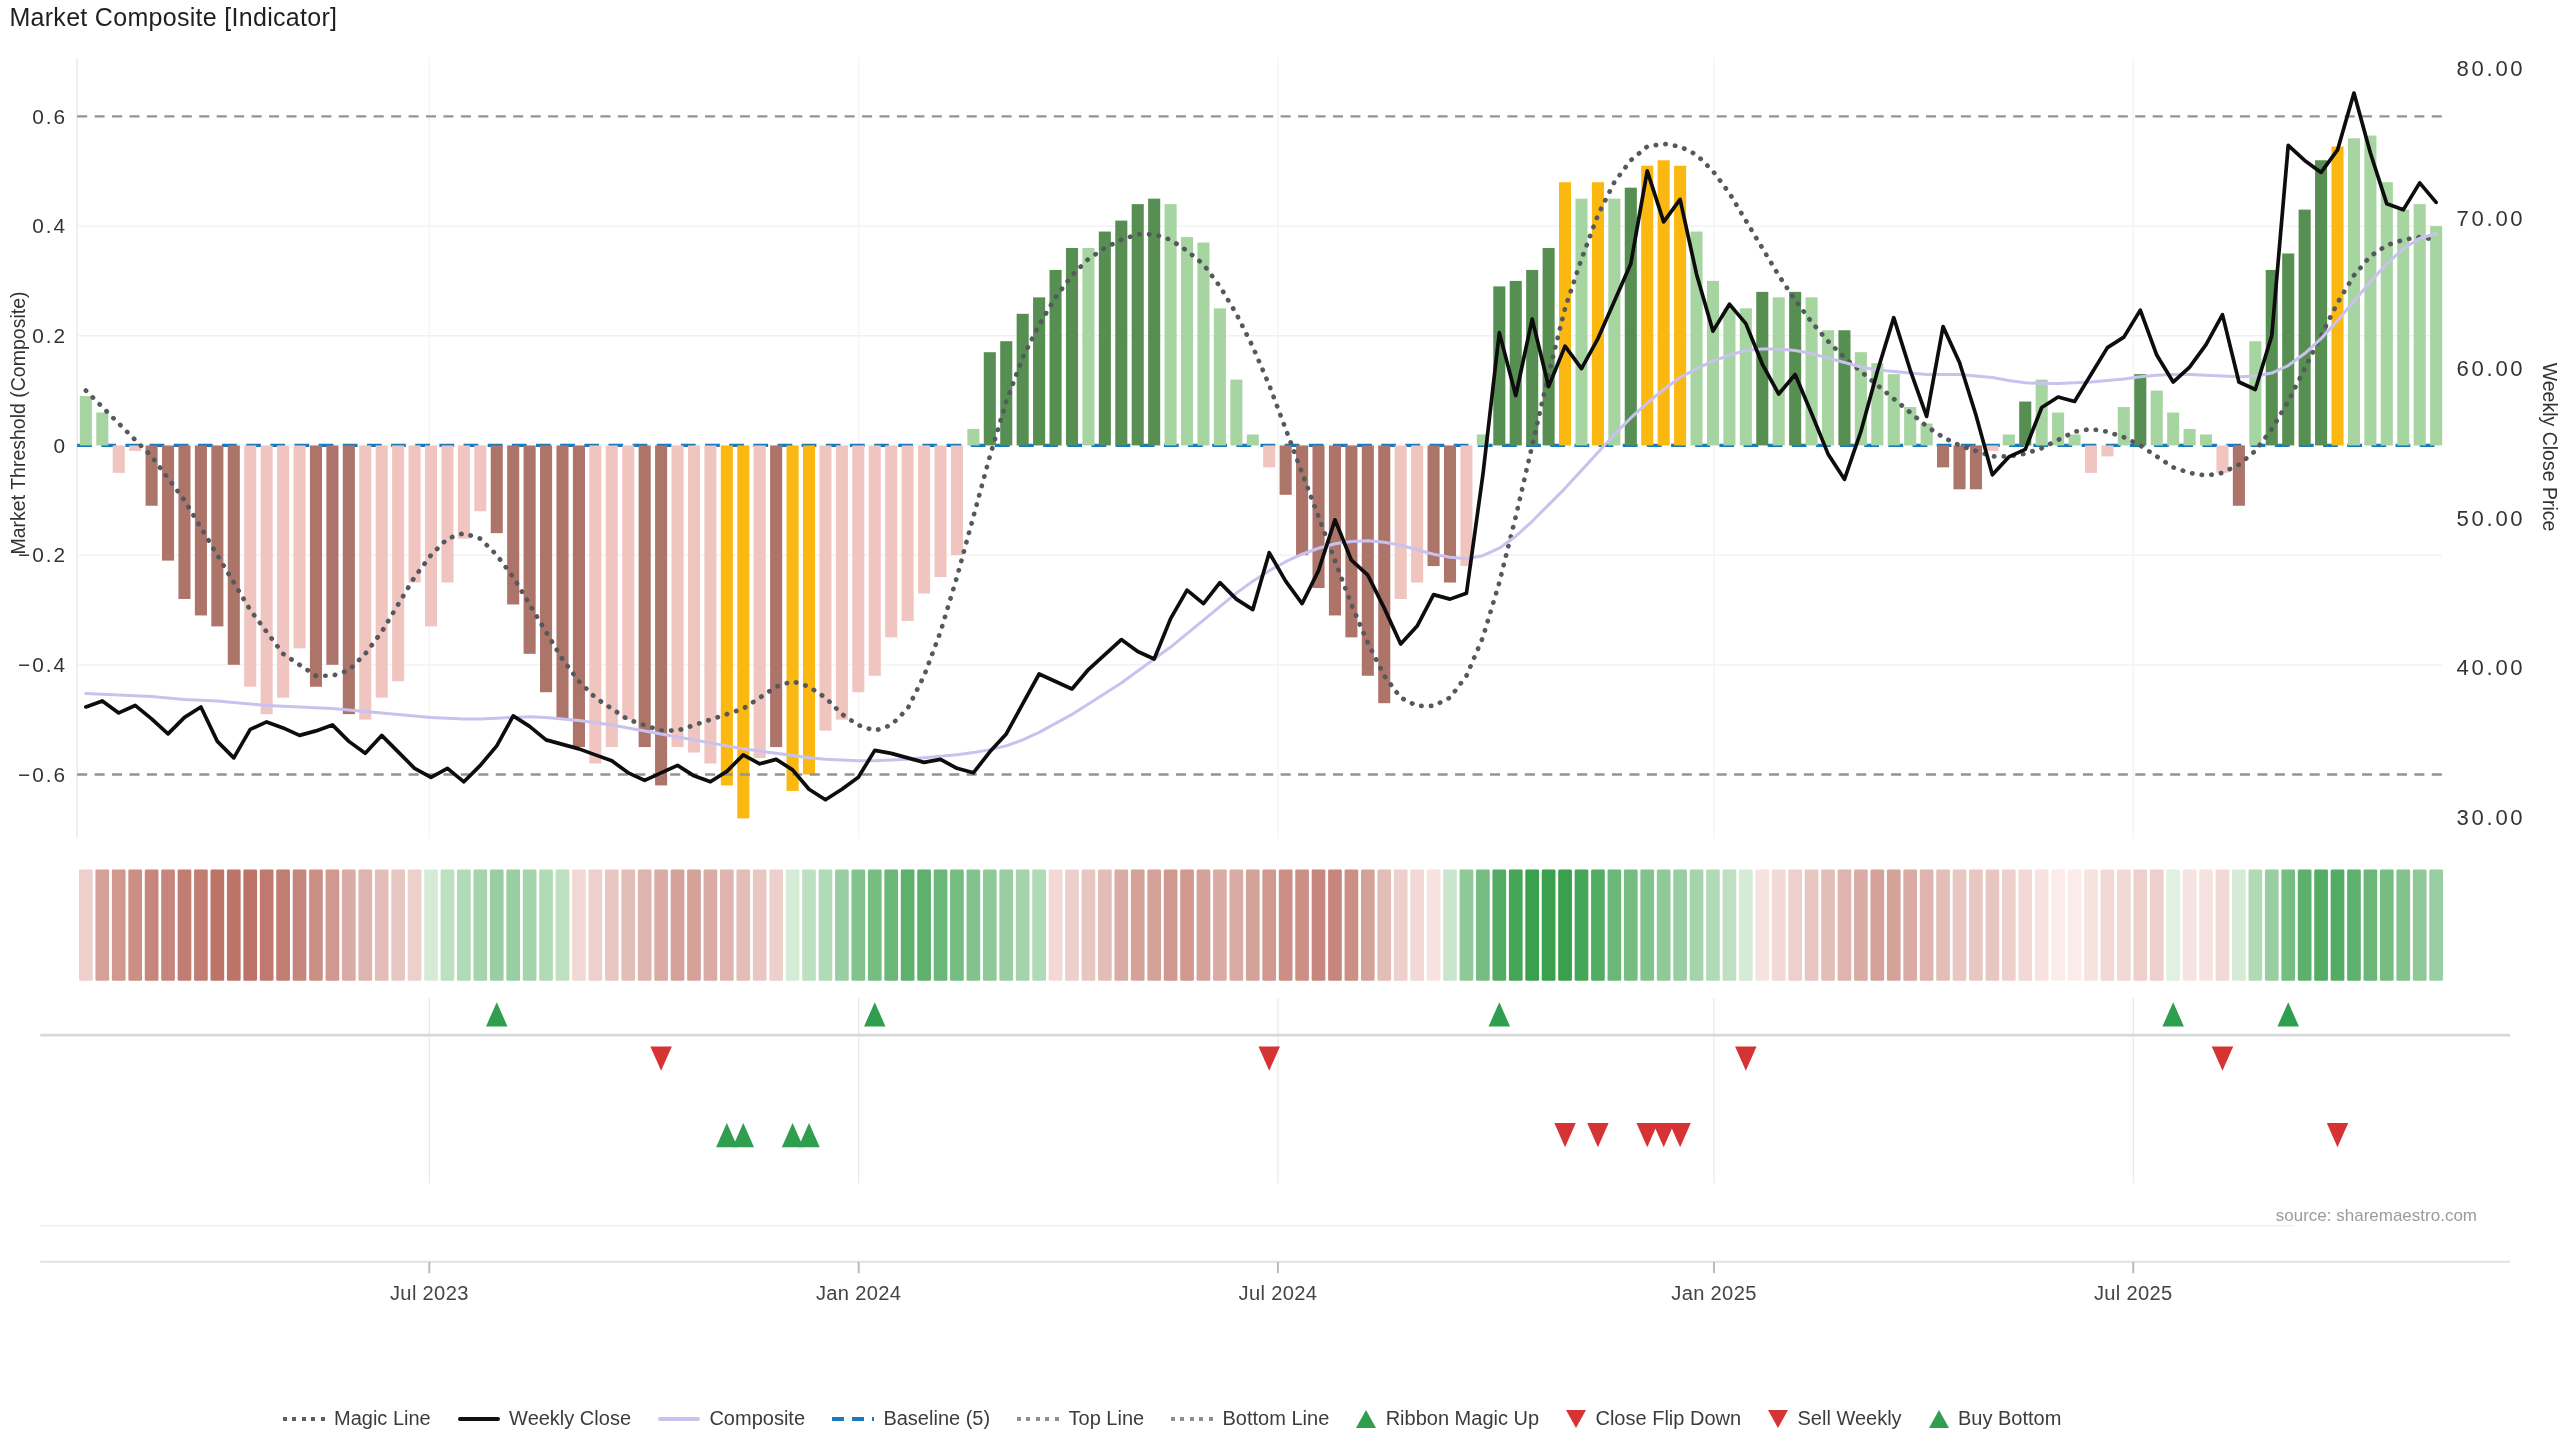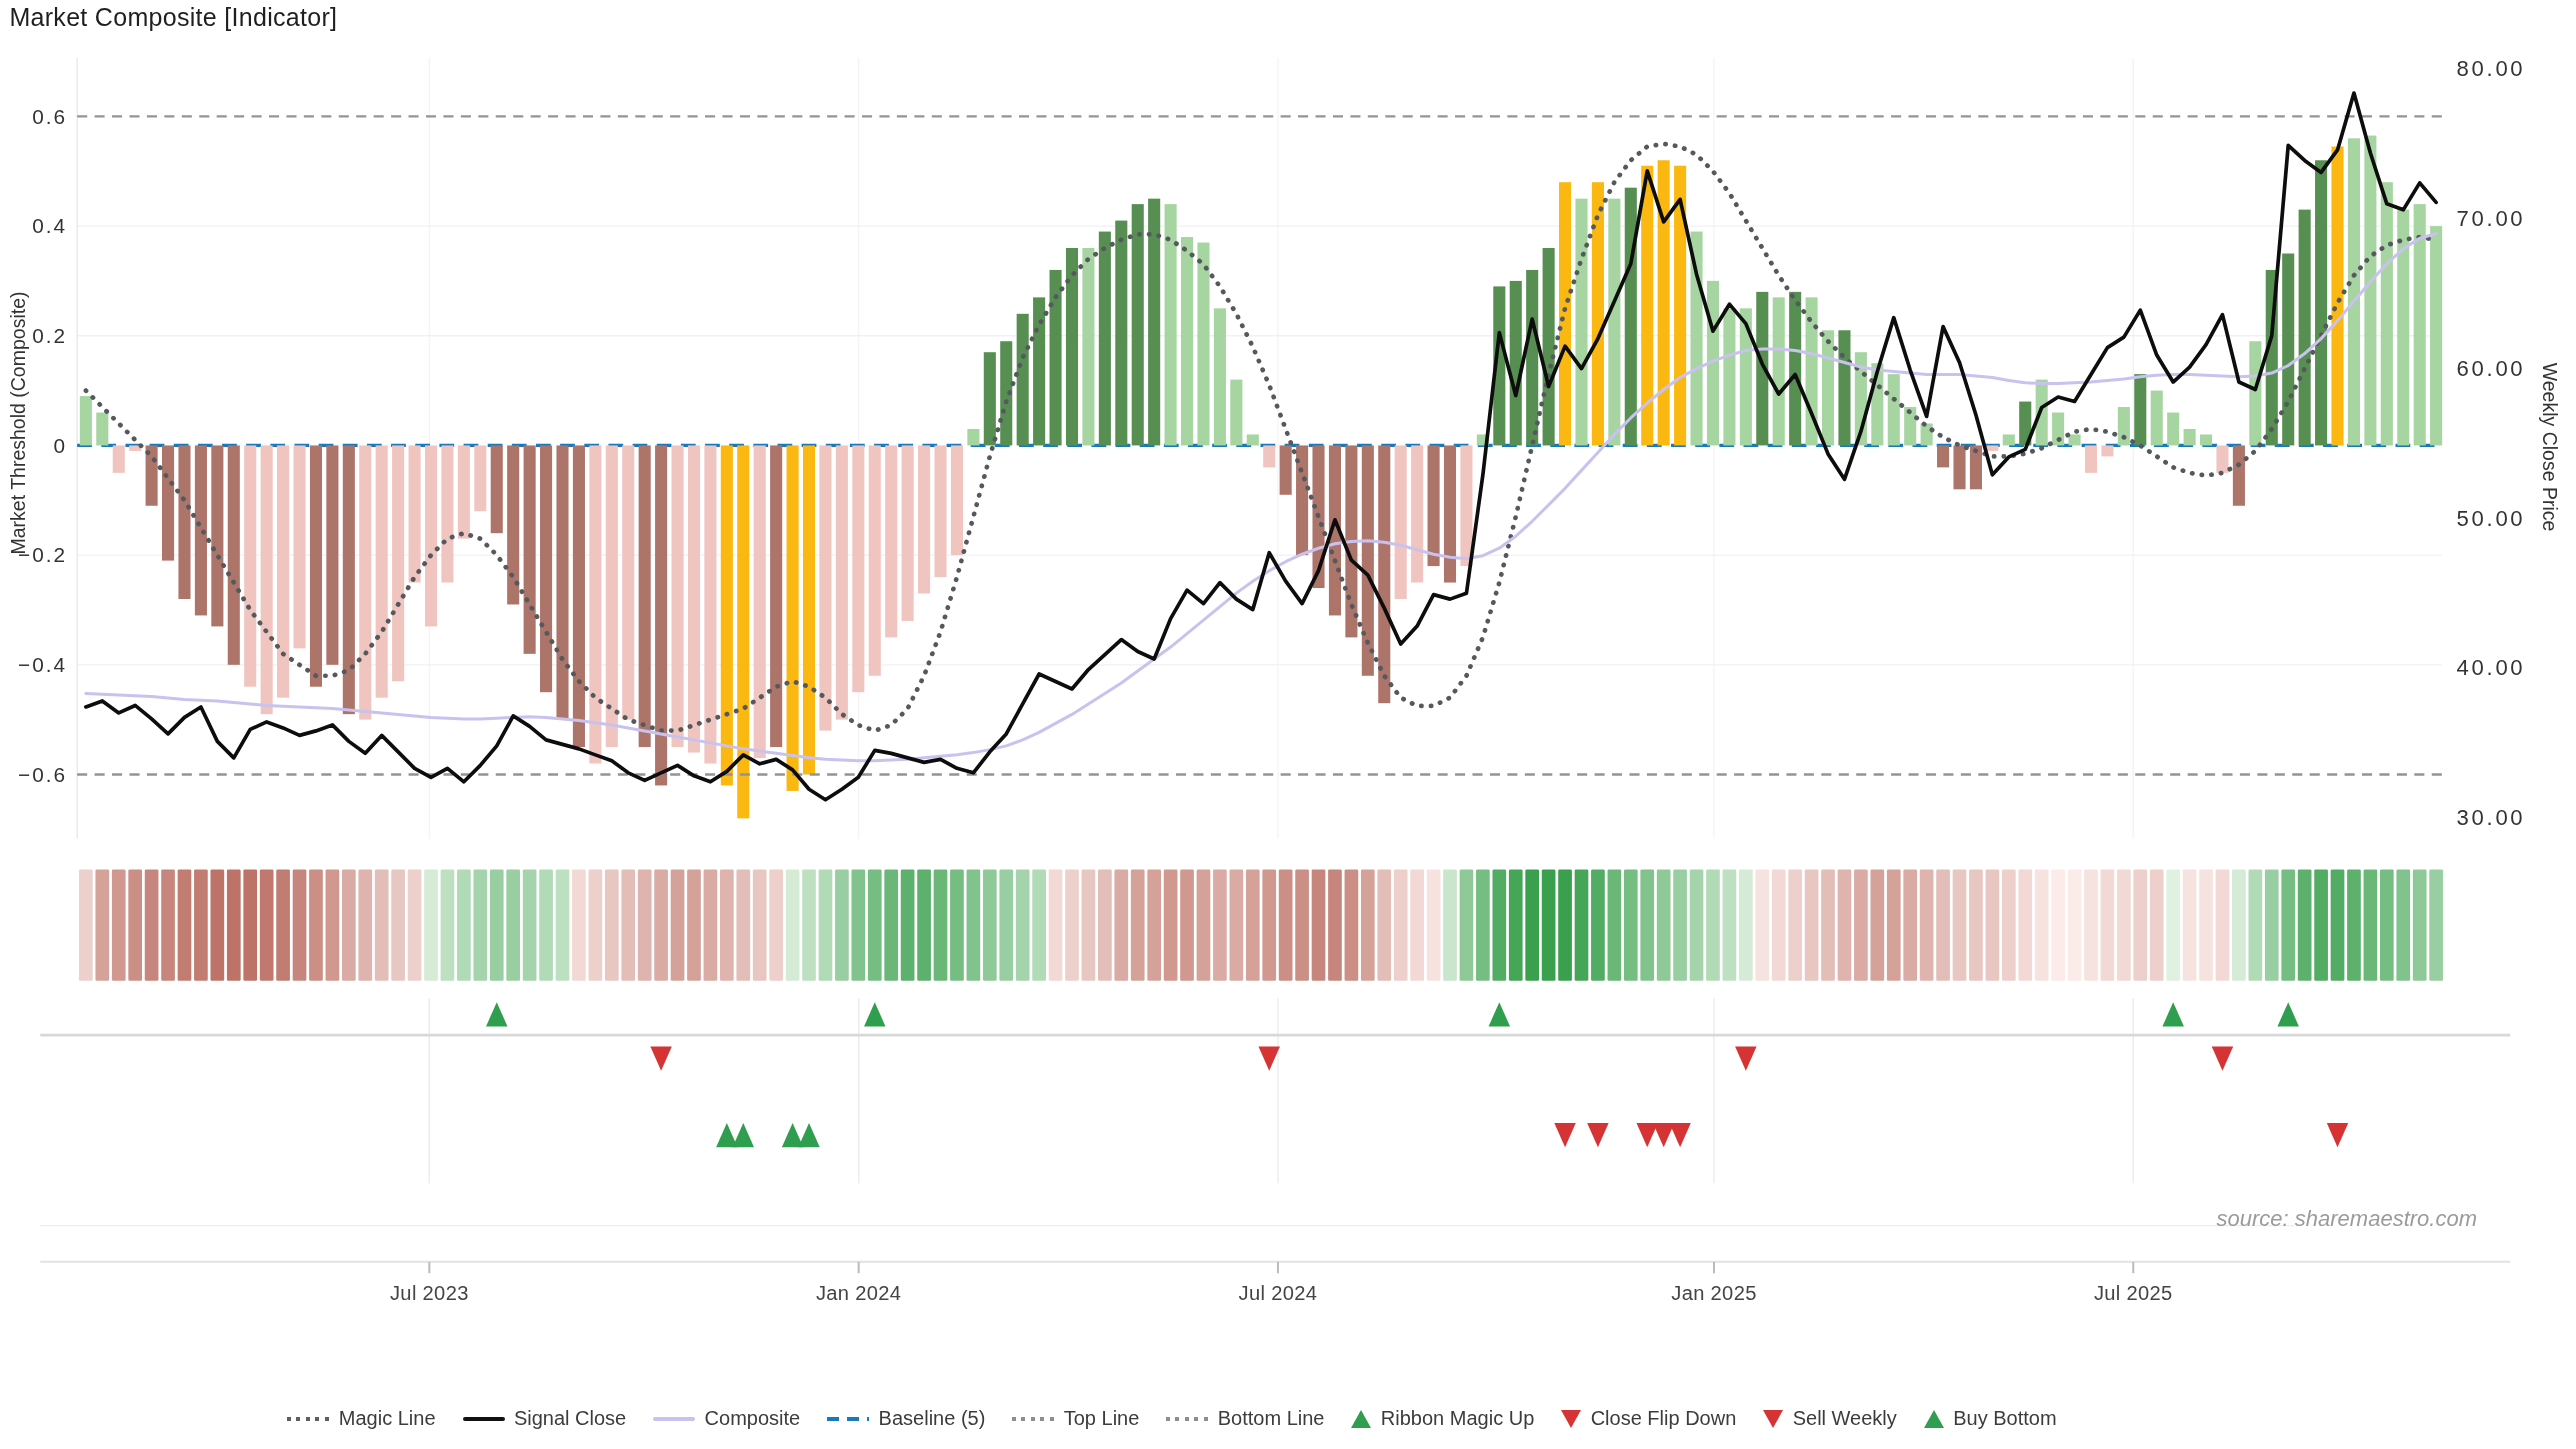--- a/index.html
+++ b/index.html
@@ -3,21 +3,21 @@
 <meta charset="utf-8">
 <style>
   html,body{margin:0;padding:0;width:2576px;height:1449px;background:#ffffff;overflow:hidden;
             font-family:"Liberation Sans","DejaVu Sans",sans-serif;}
   .abs{position:absolute;}
   #chart-title{left:9.4px;top:2.7px;font-size:25px;color:#1f1f1f;letter-spacing:0.3px;}
   #left-axis-title{left:-182px;top:411px;width:402px;height:24px;text-align:center;
       font-size:19.5px;color:#333;transform:rotate(-90deg);}
   #right-axis-title{left:2348px;top:435px;width:402px;height:24px;text-align:center;
       font-size:19.5px;color:#333;transform:rotate(90deg);}
-  #source-note{right:99px;top:1206px;font-size:22px;color:#9b9b9b;font-style:italic;}
+  #source-note{right:99px;top:1206px;font-size:17px;color:#9b9b9b;}
   #main-svg{left:0;top:0;}
   #legend-row{left:0;top:1407px;width:2344px;display:flex;justify-content:center;
       align-items:center;gap:27px;font-size:20px;color:#3c3c3c;}
   .legend-item{display:flex;align-items:center;gap:9.4px;}
   .sw-line{width:42px;height:4px;border-radius:2px;}
   .sw-dot{width:42px;height:4px;}
   .sw-tri-up{width:0;height:0;border-left:10.7px solid transparent;border-right:10.7px solid transparent;}
   .sw-tri-dn{width:0;height:0;border-left:10.7px solid transparent;border-right:10.7px solid transparent;}
 </style>
 </head>
@@ -385,21 +385,21 @@
   </svg>
 
 <div class="abs" id="source-note">source: sharemaestro.com</div>
 <div class="abs" id="legend-row">
     <div class="legend-item">
       <span class="sw-dot" style="background: repeating-linear-gradient(90deg, rgb(90, 95, 99) 0px, rgb(90, 95, 99) 4px, transparent 4px, transparent 9.4px);"></span>
       <span>Magic Line</span>
     </div>
     <div class="legend-item">
       <span class="sw-line" style="background: rgb(17, 17, 17);"></span>
-      <span>Signal Close</span>
+      <span>Weekly Close</span>
     </div>
     <div class="legend-item">
       <span class="sw-line" style="background: rgb(201, 194, 238);"></span>
       <span>Composite</span>
     </div>
     <div class="legend-item">
       <span class="sw-dot" style="background: repeating-linear-gradient(90deg, rgb(24, 121, 189) 0px, rgb(24, 121, 189) 12px, transparent 12px, transparent 20px);"></span>
       <span>Baseline (5)</span>
     </div>
     <div class="legend-item">

